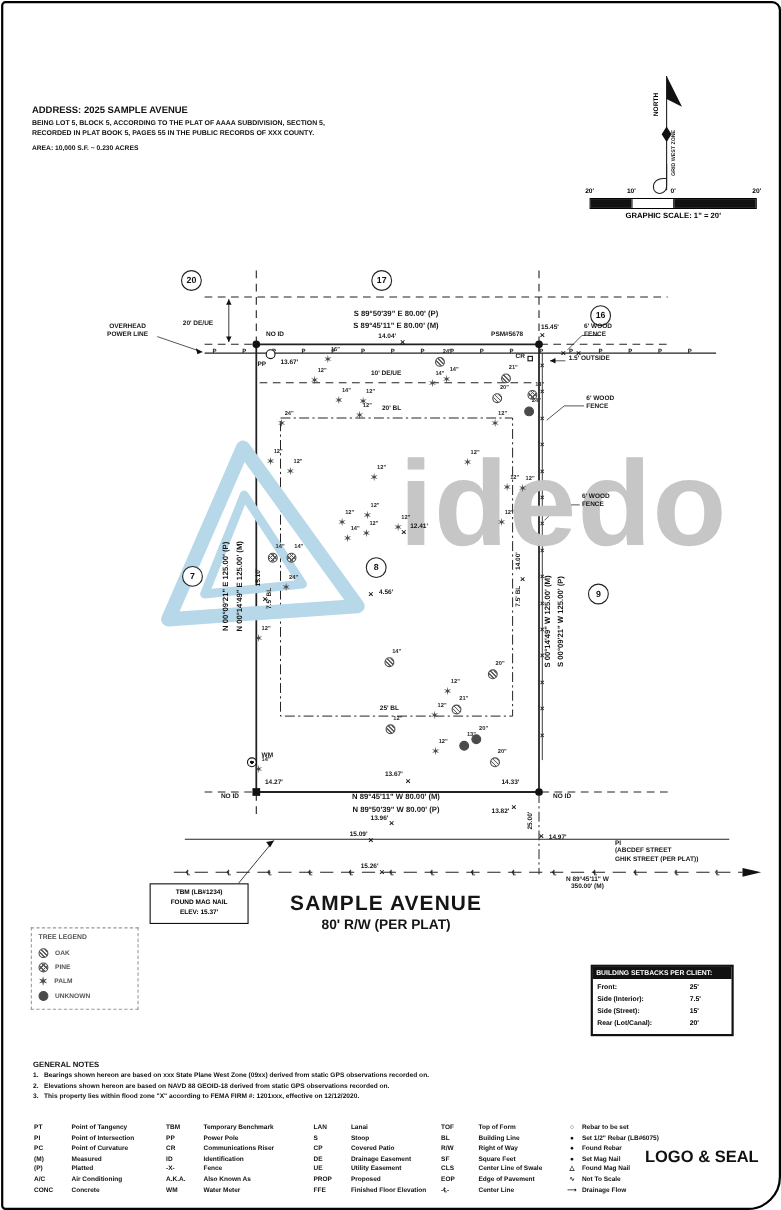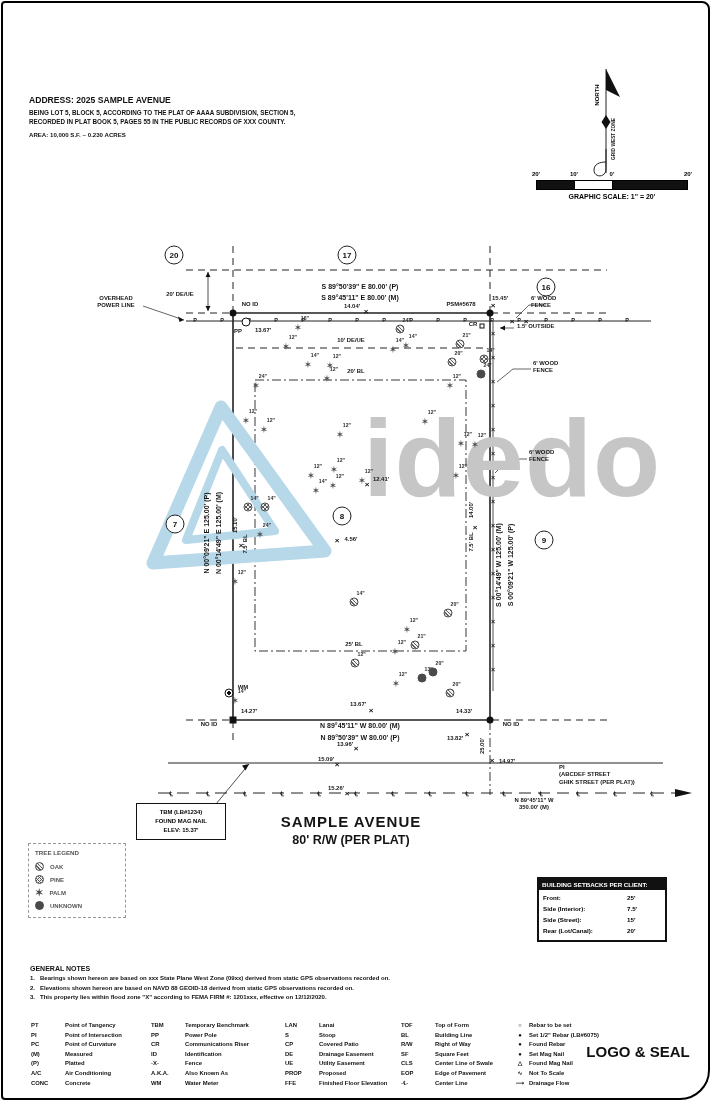--- a/index.html
+++ b/index.html
@@ -25,21 +25,21 @@
   .scap{margin-top:3px;text-align:center;font-size:7px;font-weight:bold;}
   
   #drawing{position:absolute;left:0;top:0;width:100%;height:100%;}
   .ann{position:absolute;font-weight:bold;color:#151515;white-space:pre-line;text-align:center;
        transform:translate(-50%,-50%);line-height:1.25;z-index:10;}
   .ann.left{text-align:left;transform:translate(0,-50%);}
   .ann.rot{transform:translate(-50%,-50%) rotate(-90deg);white-space:nowrap;}
   .b{font-size:5.9px;}
   .dim{font-size:7px;white-space:nowrap;}
   .meas{font-size:5.9px;white-space:nowrap;}
-  .street1{font-size:15px;letter-spacing:1px;white-space:nowrap;}
+  .street1{font-size:19px;letter-spacing:1px;white-space:nowrap;}
   .street2{font-size:12.5px;white-space:nowrap;}
   .badge{position:absolute;width:17px;height:17px;border:1.3px solid #222;border-radius:50%;
          text-align:center;line-height:17px;font-size:8px;font-weight:bold;color:#111;
          transform:translate(-50%,-50%);background:#fff;z-index:9;}
   .xm{position:absolute;font-size:8px;font-weight:bold;color:#111;transform:translate(-50%,-50%);z-index:10;}
   .pmark{position:absolute;font-size:5.5px;font-weight:bold;color:#111;transform:translate(-50%,-55%);z-index:6;}
   .fmark{position:absolute;font-size:7px;font-weight:bold;color:#222;transform:translate(-50%,-50%);z-index:6;}
   .clmark{position:absolute;font-size:6.5px;font-weight:bold;color:#111;transform:translate(-50%,-50%);z-index:6;}
   
   .tree{position:absolute;transform:translate(-50%,-50%);z-index:7;}

